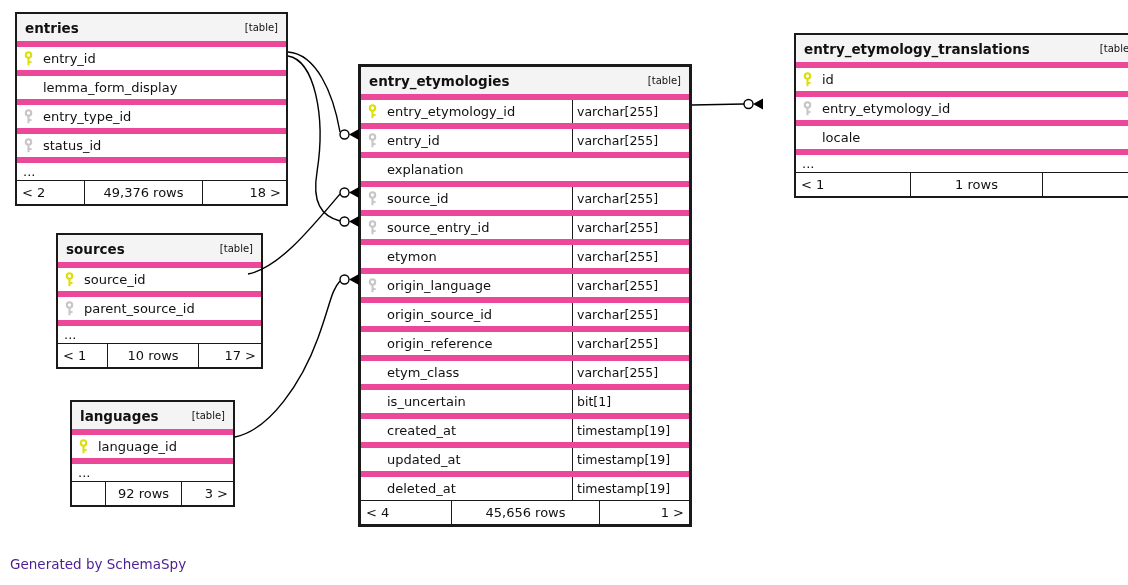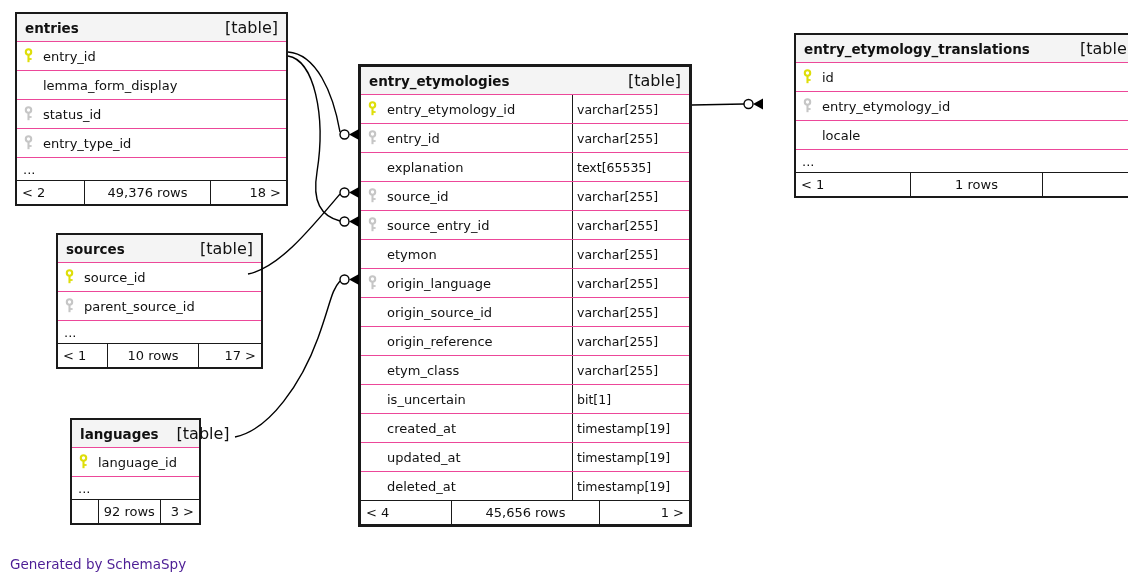--- a/index.html
+++ b/index.html
@@ -5,24 +5,24 @@
   html,body { margin:0; padding:0; background:#ffffff; }
   body { font-family:"DejaVu Sans","Liberation Sans",sans-serif; color:#111; }
   .canvas { position:relative; width:1128px; height:585px; background:#fff; overflow:hidden; }
 
   .tbl { position:absolute; box-sizing:border-box; border:2px solid #1a1a1a; background:#fff; }
   .tbl.focus { border-width:3px; }
 
   .hdr { display:flex; justify-content:space-between; align-items:center;
          height:27px; padding:8px 8px; background:#f4f4f4; box-sizing:border-box; }
   .tname { font-weight:bold; font-size:13.5px; white-space:nowrap; }
-  .badge { font-size:16px; white-space:nowrap; margin-left:18px; }
+  .badge { font-size:10px; white-space:nowrap; margin-left:2px; }
 
   .row { display:flex; align-items:center; height:29px; box-sizing:border-box;
-         border-top:1px solid #ec4899; background:#fff; }
+         border-top:6px solid #ec4899; background:#fff; }
   .row .namecell { display:flex; align-items:center; flex:1; padding:0 6px; min-width:0; }
   .kicon { width:11px; height:16px; margin-right:9px; flex:0 0 11px; }
   .kicon svg { display:block; }
   .kicon.pk { color:#dede0a; }
   .kicon.fk { color:#c6c6c6; }
   .cname { font-size:13px; white-space:nowrap; }
   .ctype { font-size:12.5px; white-space:nowrap; box-sizing:border-box;
            border-left:1px solid #1a1a1a; align-self:stretch; display:flex; align-items:center;
            padding:0 4px; }
   .row.dots { height:23px; }
@@ -71,44 +71,44 @@
     </div>
     <div class="row">
       <span class="namecell">
           <span class="kicon fk">
   <svg width="11" height="16" viewBox="0 0 11 16" xmlns="http://www.w3.org/2000/svg">
     <circle cx="5.5" cy="4" r="2.7" fill="none" stroke="currentColor" stroke-width="2.1"></circle>
     <line x1="5.5" y1="6.8" x2="5.5" y2="14.2" stroke="currentColor" stroke-width="2.1"></line>
     <line x1="5.5" y1="11" x2="8.6" y2="11" stroke="currentColor" stroke-width="1.8"></line>
   </svg>
 </span>
+          <span class="cname">entry_type_id</span>
+        </span>
+    </div>
+    <div class="row">
+      <span class="namecell">
+          <span class="kicon fk">
+  <svg width="11" height="16" viewBox="0 0 11 16" xmlns="http://www.w3.org/2000/svg">
+    <circle cx="5.5" cy="4" r="2.7" fill="none" stroke="currentColor" stroke-width="2.1"></circle>
+    <line x1="5.5" y1="6.8" x2="5.5" y2="14.2" stroke="currentColor" stroke-width="2.1"></line>
+    <line x1="5.5" y1="11" x2="8.6" y2="11" stroke="currentColor" stroke-width="1.8"></line>
+  </svg>
+</span>
           <span class="cname">status_id</span>
-        </span>
-    </div>
-    <div class="row">
-      <span class="namecell">
-          <span class="kicon fk">
-  <svg width="11" height="16" viewBox="0 0 11 16" xmlns="http://www.w3.org/2000/svg">
-    <circle cx="5.5" cy="4" r="2.7" fill="none" stroke="currentColor" stroke-width="2.1"></circle>
-    <line x1="5.5" y1="6.8" x2="5.5" y2="14.2" stroke="currentColor" stroke-width="2.1"></line>
-    <line x1="5.5" y1="11" x2="8.6" y2="11" stroke="currentColor" stroke-width="1.8"></line>
-  </svg>
-</span>
-          <span class="cname">entry_type_id</span>
         </span>
     </div>
     <div class="row dots">
       <span class="namecell">
           <span class="cname">...</span>
         </span>
     </div>
     <div class="ftr">
       <span class="fl" style="width:67px;">&lt; 2</span>
       <span class="fc">49,376 rows</span>
-      <span class="fr" style="width:76px;">18 &gt;</span>
+      <span class="fr" style="width:84px;">18 &gt;</span>
     </div>
   </div>
 
   <div class="tbl" style="left:56px;top:233px;width:207px;">
     <div class="hdr">
       <span class="tname">sources</span>
       <span class="badge">[table]</span>
     </div>
     <div class="row">
       <span class="namecell">
@@ -139,21 +139,21 @@
           <span class="cname">...</span>
         </span>
     </div>
     <div class="ftr">
       <span class="fl" style="width:49px;">&lt; 1</span>
       <span class="fc">10 rows</span>
       <span class="fr" style="width:63px;">17 &gt;</span>
     </div>
   </div>
 
-  <div class="tbl" style="left:70px;top:418px;width:131px;">
+  <div class="tbl" style="left:70px;top:400px;width:165px;">
     <div class="hdr">
       <span class="tname">languages</span>
       <span class="badge">[table]</span>
     </div>
     <div class="row">
       <span class="namecell">
           <span class="kicon pk">
   <svg width="11" height="16" viewBox="0 0 11 16" xmlns="http://www.w3.org/2000/svg">
     <circle cx="5.5" cy="4" r="2.7" fill="none" stroke="currentColor" stroke-width="2.1"></circle>
     <line x1="5.5" y1="6.8" x2="5.5" y2="14.2" stroke="currentColor" stroke-width="2.1"></line>
@@ -204,21 +204,20 @@
 </span>
           <span class="cname">entry_id</span>
         </span>
       <span class="ctype" style="width:117px;">varchar[255]</span>
     </div>
     <div class="row">
       <span class="namecell">
           <span class="kicon"></span>
           <span class="cname">explanation</span>
         </span>
-      <span class="ctype" style="width:117px;">text[65535]</span>
     </div>
     <div class="row">
       <span class="namecell">
           <span class="kicon fk">
   <svg width="11" height="16" viewBox="0 0 11 16" xmlns="http://www.w3.org/2000/svg">
     <circle cx="5.5" cy="4" r="2.7" fill="none" stroke="currentColor" stroke-width="2.1"></circle>
     <line x1="5.5" y1="6.8" x2="5.5" y2="14.2" stroke="currentColor" stroke-width="2.1"></line>
     <line x1="5.5" y1="11" x2="8.6" y2="11" stroke="currentColor" stroke-width="1.8"></line>
   </svg>
 </span>

